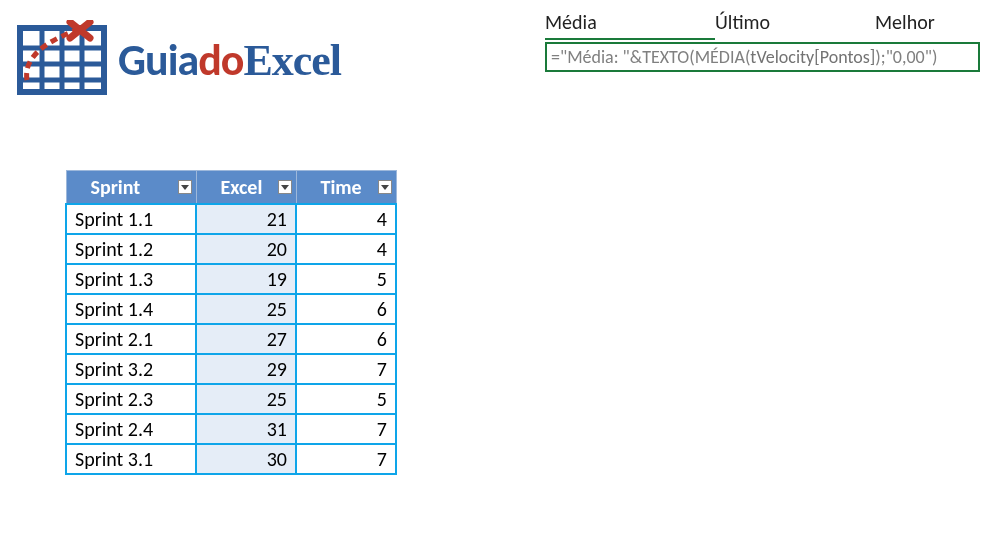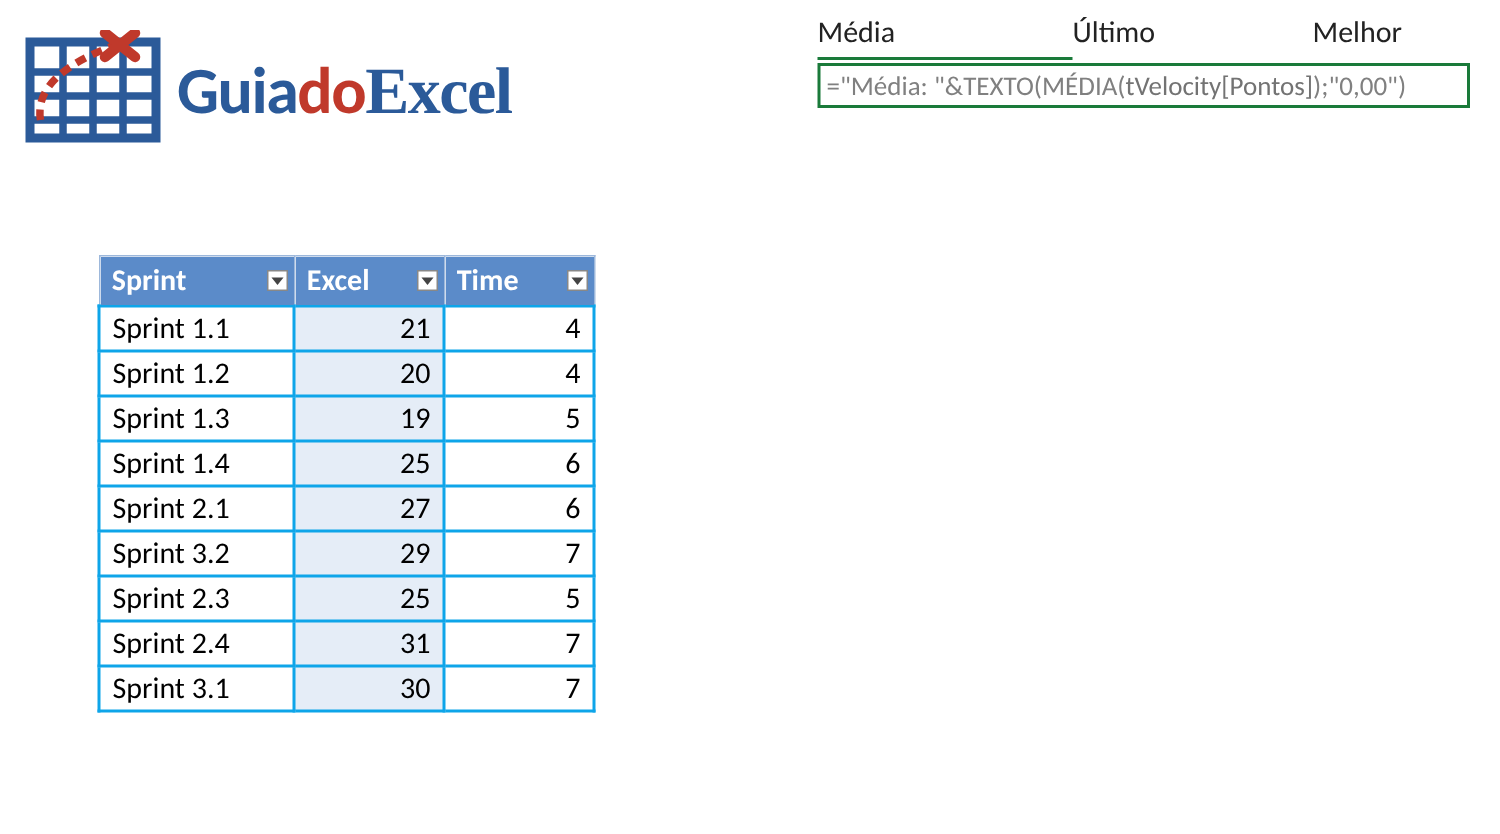--- a/index.html
+++ b/index.html
@@ -59,21 +59,21 @@
       left: 65px;
     }
     table {
       border-collapse: collapse;
       font-size: 20px;
     }
     th {
       background: #5b8bc9;
       color: #fff;
       text-align: left;
-      padding: 4px 8px;
+      padding: 4px 24px;
       font-weight: 700;
       border: 1px solid #9db8db;
       position: relative;
       height: 30px;
     }
     th .filter-icon {
       position: absolute;
       right: 4px;
       top: 50%;
       transform: translateY(-50%);

